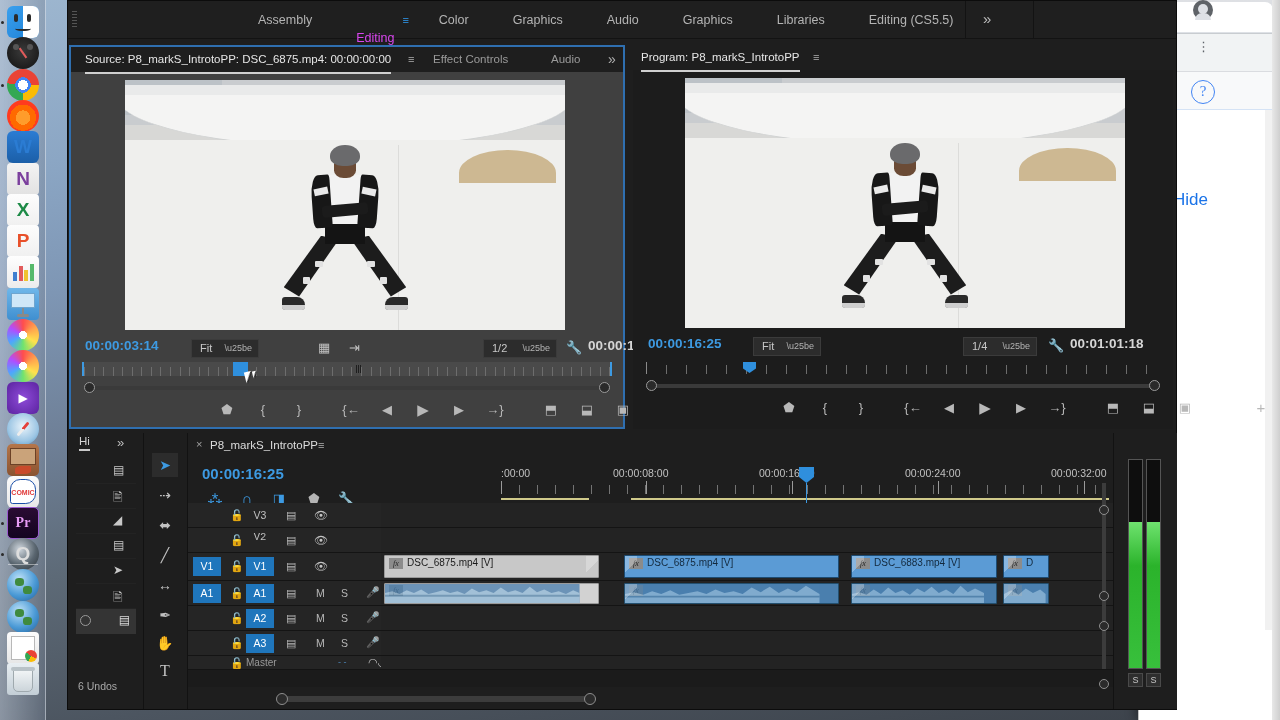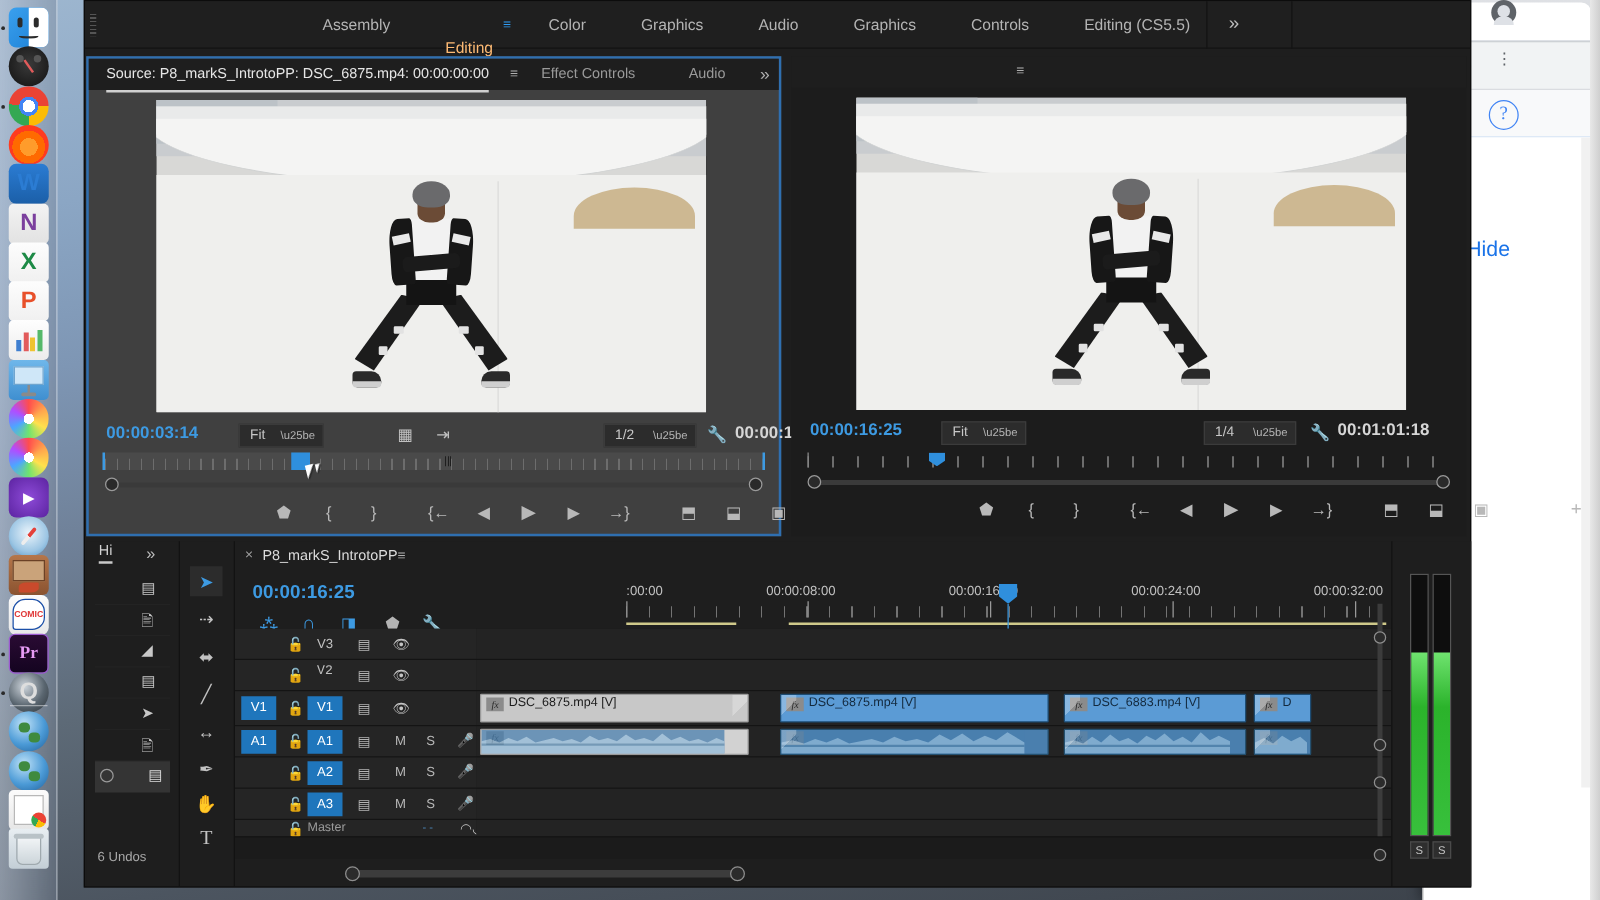--- a/index.html
+++ b/index.html
@@ -104,21 +104,21 @@
     position:absolute; top:0; left:0; right:0; height:38px;
     background:#1f1f1f; border-bottom:1px solid #131313;
   }
   #ws-handle { position:absolute; left:4px; top:10px; width:5px; height:18px;
      background:repeating-linear-gradient(#555 0 1px,transparent 1px 3px); }
   #ws-tabs { position:absolute; left:168px; top:0; height:38px; display:flex; align-items:center; gap:0; }
   .ws-tab {
     font-size:12.5px; color:#b4b4b4; padding:0 22px; line-height:38px;
     white-space:nowrap;
   }
-  .ws-tab.active { color:#fdba74;margin-top:36px; }
+  .ws-tab.active { color:#d946ef;margin-top:36px; }
   .ws-menu-glyph { color:#2f9cf4; font-size:11px; margin-left:-14px; padding-right:8px; }
   #ws-overflow { position:absolute; left:915px; top:9px; color:#bdbdbd; font-size:15px; }
   #ws-divider1 { position:absolute; left:897px; top:0; width:1px; height:38px; background:#131313; }
   #ws-divider2 { position:absolute; left:965px; top:0; width:1px; height:38px; background:#131313; }
 
   
   .monitor {
     position:absolute; top:44px; height:384px; background:#404040;
   }
   #source-monitor { left:1px; width:556px; border:2px solid #2f6fb0; }
@@ -463,21 +463,21 @@
     <div id="ws-divider1"></div>
     <div id="ws-divider2"></div>
     <div id="ws-tabs">
       <div class="ws-tab">Assembly</div>
       <div class="ws-tab active">Editing</div>
       <div class="ws-menu-glyph">≡</div>
       <div class="ws-tab">Color</div>
       <div class="ws-tab">Graphics</div>
       <div class="ws-tab">Audio</div>
       <div class="ws-tab">Graphics</div>
-      <div class="ws-tab">Controls</div>
+      <div class="ws-tab">Libraries</div>
       <div class="ws-tab">Editing (CS5.5)</div>
     </div>
     <div id="ws-overflow">»</div>
   </div>
 
   <div id="source-monitor" class="monitor">
     <div class="mon-tabbar">
       <div class="mon-tab active" style="left:14px;">Source: P8_markS_IntrotoPP: DSC_6875.mp4: 00:00:00:00</div>
       <div class="hamburger" style="position:absolute;left:337px;top:0;line-height:25px;">≡</div>
       <div class="mon-tab inactive" style="left:362px;">Effect Controls</div>
@@ -566,20 +566,21 @@
         <div class="tbtn" style="margin-left:20px;">⬒</div>
         <div class="tbtn">⬓</div>
         <div class="tbtn">▣</div>
         <div class="tbtn" style="margin-left:48px;font-size:15px;">+</div>
       </div>
     </div>
   </div>
 
   <div id="program-monitor" class="monitor">
     <div class="mon-tabbar">
+      <div class="mon-tab active" style="left:8px;">Program: P8_markS_IntrotoPP</div>
       <div class="hamburger" style="position:absolute;left:180px;top:0;line-height:25px;">≡</div>
     </div>
 
     <div class="mon-video" style="left:52px; top:33px; width:440px; height:250px;">
       <div class="frame-art">
         <div class="sky"></div>
         <div class="bldg">
           <div class="bldg-w" style="left:8%;"></div>
           <div class="bldg-w" style="left:28%;"></div>
           <div class="bldg-w" style="left:48%;"></div>

